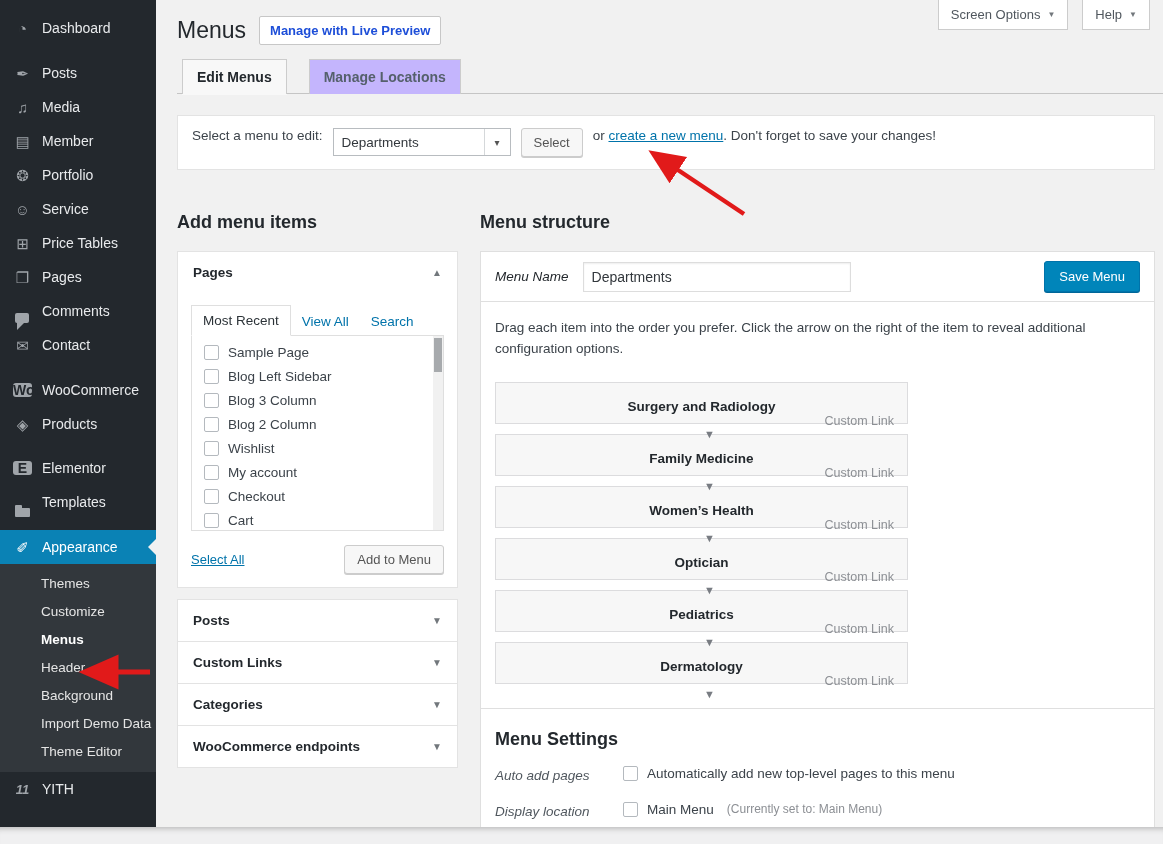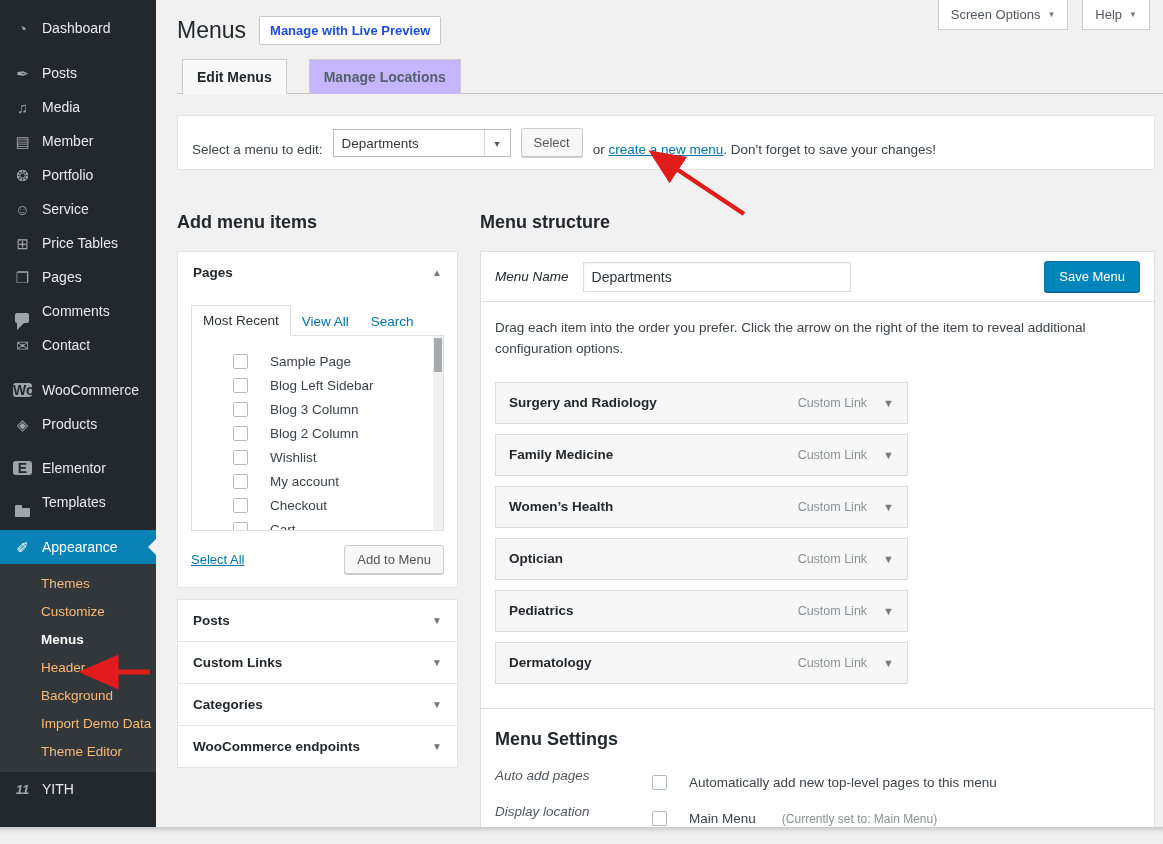--- a/index.html
+++ b/index.html
@@ -16,21 +16,21 @@
     color:#e8eaec; font-size:14px; cursor:pointer; position:relative; }
   .mi .ico { width:19px; text-align:center; color:#a0a5aa; font-size:15px; flex:none; line-height:1; }
   .gap { margin-top:11px; }
   .gap-sm { margin-top:10px; }
   .mi.selected { background:#0a82b5; color:#fff; }
   .mi.selected .ico { color:#fff; }
   .notch { position:absolute; right:0; top:50%; margin-top:-8px; width:0; height:0;
     border-top:8px solid transparent; border-bottom:8px solid transparent;
     border-right:8px solid #f1f1f1; }
   .submenu { background:#32373c; padding:6px 0; }
-  .smi { display:block; padding:7px 0 7px 41px; color:#fdba74; font-size:13.5px; line-height:14px; cursor:pointer; }
+  .smi { display:block; padding:7px 0 7px 41px; color:#e5e5e5; font-size:13.5px; line-height:14px; cursor:pointer; }
   .smi.current { color:#fff; font-weight:bold; }
   .ico.bubble { position:relative; }
   .ico.bubble::before { content:""; position:absolute; left:2px; top:2px; width:14px; height:10px;
     background:#a0a5aa; border-radius:2px; }
   .ico.bubble::after { content:""; position:absolute; left:4px; top:11px;
     border:4px solid transparent; border-top-color:#a0a5aa; border-left-color:#a0a5aa; }
   .ico.folder { position:relative; }
   .ico.folder::before { content:""; position:absolute; left:2px; top:6px; width:15px; height:9px;
     background:#a0a5aa; border-radius:1px; }
   .ico.folder::after { content:""; position:absolute; left:2px; top:3px; width:7px; height:4px;
@@ -49,21 +49,21 @@
   .sm-caret { font-size:8px; color:#72777c; }
   .title-row { padding-top:16px; display:flex; align-items:center; gap:13px; }
   h1 { font-size:23px; font-weight:400; color:#23282d; margin:0; }
   .link-btn { background:#fff; border:1px solid #c7c7c7; color:#1d4ed8; font-weight:600;
     font-size:13px; padding:6px 10px; border-radius:2px; cursor:pointer; font-family:inherit; }
   .nav-tabs { margin-top:14px; border-bottom:1px solid #c5c5c5; display:flex; gap:22px; padding-left:5px; }
   .nav-tab { padding:9px 14px; font-size:14px; font-weight:600; border:1px solid #ccc;
     border-bottom:none; background:#c4b5fd; color:#55606c; margin-bottom:-1px; cursor:pointer; }
   .nav-tab.active { background:#f8f8f8; color:#23282d; box-shadow:0 1px 0 #f8f8f8; }
   .manage-card { margin:21px 8px 0 0; background:#fff; border:1px solid #e3e3e3;
-    padding:12px 14px; display:flex; align-items:flex-end; gap:10px; }
+    padding:12px 14px; display:flex; align-items:flex-start; gap:10px; }
   .sel-label { color:#3c434a; font-size:13.5px; }
   .select { display:flex; align-items:center; border:1px solid #b8bcc0; background:#fff;
     height:28px; width:178px; cursor:pointer; }
   .select-value { flex:1; padding:0 8px; font-size:13.5px; color:#32373c; }
   .select-arrow { width:26px; height:100%; border-left:1px solid #d5d8da; display:flex;
     align-items:center; justify-content:center; color:#555; font-size:10px; }
   .btn { background:#f7f7f7; border:1px solid #ccc; border-radius:3px; padding:6px 12px;
     font-size:13px; color:#555; box-shadow:0 1px 0 #ccc; cursor:pointer; font-family:inherit; }
   .or-wrap { color:#3c434a; font-size:13.5px; }
   .link { color:#0073aa; cursor:pointer; }
@@ -81,40 +81,40 @@
   .panel-title { font-weight:700; color:#23282d; font-size:13.5px; }
   .panel-caret { color:#72777c; font-size:10px; }
   .panel-body { padding:0 13px 13px; }
   .inner-tabs { display:flex; align-items:flex-end; position:relative; z-index:2;
     margin-bottom:-1px; padding-top:12px; }
   .itab { border:1px solid #dfdfdf; border-bottom:1px solid #fff; background:#fff;
     padding:7px 11px; font-size:13.5px; color:#2c3338; cursor:pointer; }
   .itab-link { padding:7px 11px; color:#0073aa; font-size:13.5px; cursor:pointer; }
   .checklist { border:1px solid #dfdfdf; height:196px; overflow:hidden; position:relative;
     padding:9px 12px 0 12px; background:#fff; }
-  .check-row { display:flex; align-items:flex-end; gap:22px; height:24px; font-size:13.5px;
-    color:#3c434a; cursor:pointer;margin-left:29px; }
+  .check-row { display:flex; align-items:flex-start; gap:9px; height:24px; font-size:13.5px;
+    color:#3c434a; cursor:pointer; }
   .cb { width:15px; height:15px; border:1px solid #b4b9be; background:#fff; border-radius:2px;
     flex:none; }
   .sbar { position:absolute; right:0; top:0; width:10px; height:100%; background:#f1f1f1; }
   .sthumb { margin:2px 1px; width:8px; height:34px; background:#a7aaad; }
   .panel-foot { display:flex; justify-content:space-between; align-items:center; padding-top:14px; }
   
   .menu-edit { background:#fff; border:1px solid #dfdfdf; min-height:580px; }
   .name-row { display:flex; align-items:center; gap:14px; padding:9px 14px;
     border-bottom:1px solid #dfdfdf; min-height:47px; }
   .name-label { font-style:italic; font-size:13.5px; color:#23282d; flex:none; }
   .name-input { width:268px; height:30px; border:1px solid #ddd; padding:0 8px; font-size:14px;
     color:#32373c; box-shadow:inset 0 1px 2px rgba(0,0,0,.07); font-family:inherit; }
   .btn.primary { margin-left:auto; background:#0085ba; border-color:#0073aa; color:#fff;
     box-shadow:0 1px 0 #006799; padding:7px 14px; font-weight:400; }
   .edit-body { padding:16px 14px 20px; }
   .drag-hint { margin:0 0 22px; max-width:600px; color:#3c434a; font-size:13.5px; line-height:1.55; }
   .mitem { width:413px; height:42px; border:1px solid #dcdcde; background:#f7f7f7;
-    display:flex; align-items:center; padding:16px 13px; margin-bottom:10px; cursor:move; }
+    display:flex; align-items:center; padding:16px 13px; margin-bottom:10px; cursor:move;flex-direction:column; }
   .mi-title { font-weight:700; color:#23282d; font-size:13.5px; }
   .mi-type { margin-left:auto; color:#8c8f94; font-size:12.5px; }
   .mi-caret { color:#787c82; font-size:11px; margin-left:16px; cursor:pointer; }
   .divider { border:none; border-top:1px solid #dfdfdf; margin:24px -14px 0; }
   h3.settings-head { font-size:18px; font-weight:700; color:#23282d; margin:20px 0 16px; }
   .set-row { display:flex; margin-bottom:12px; }
   .set-label { width:128px; flex:none; font-style:italic; color:#50575e; font-size:13.5px; padding-top:2px; }
   .loc-opts .check-row { margin-bottom:6px; }
   .note { color:#8c8f94; font-size:12px; margin-left:4px; }
   

